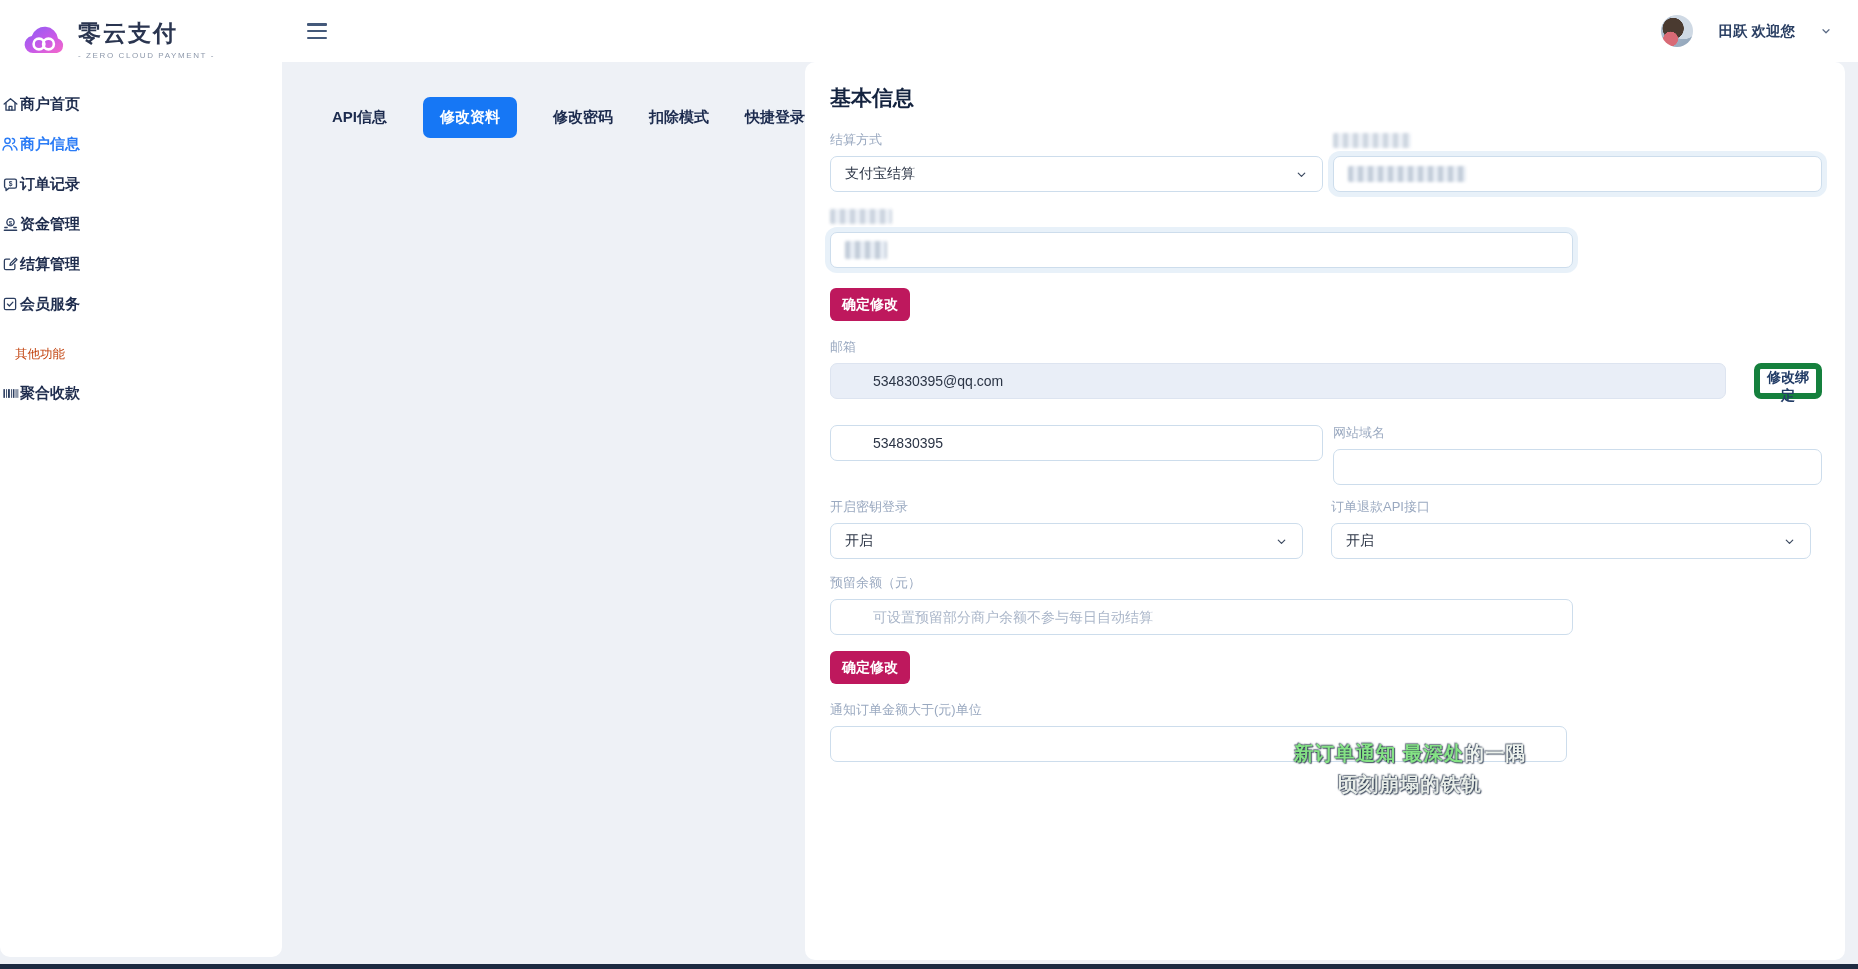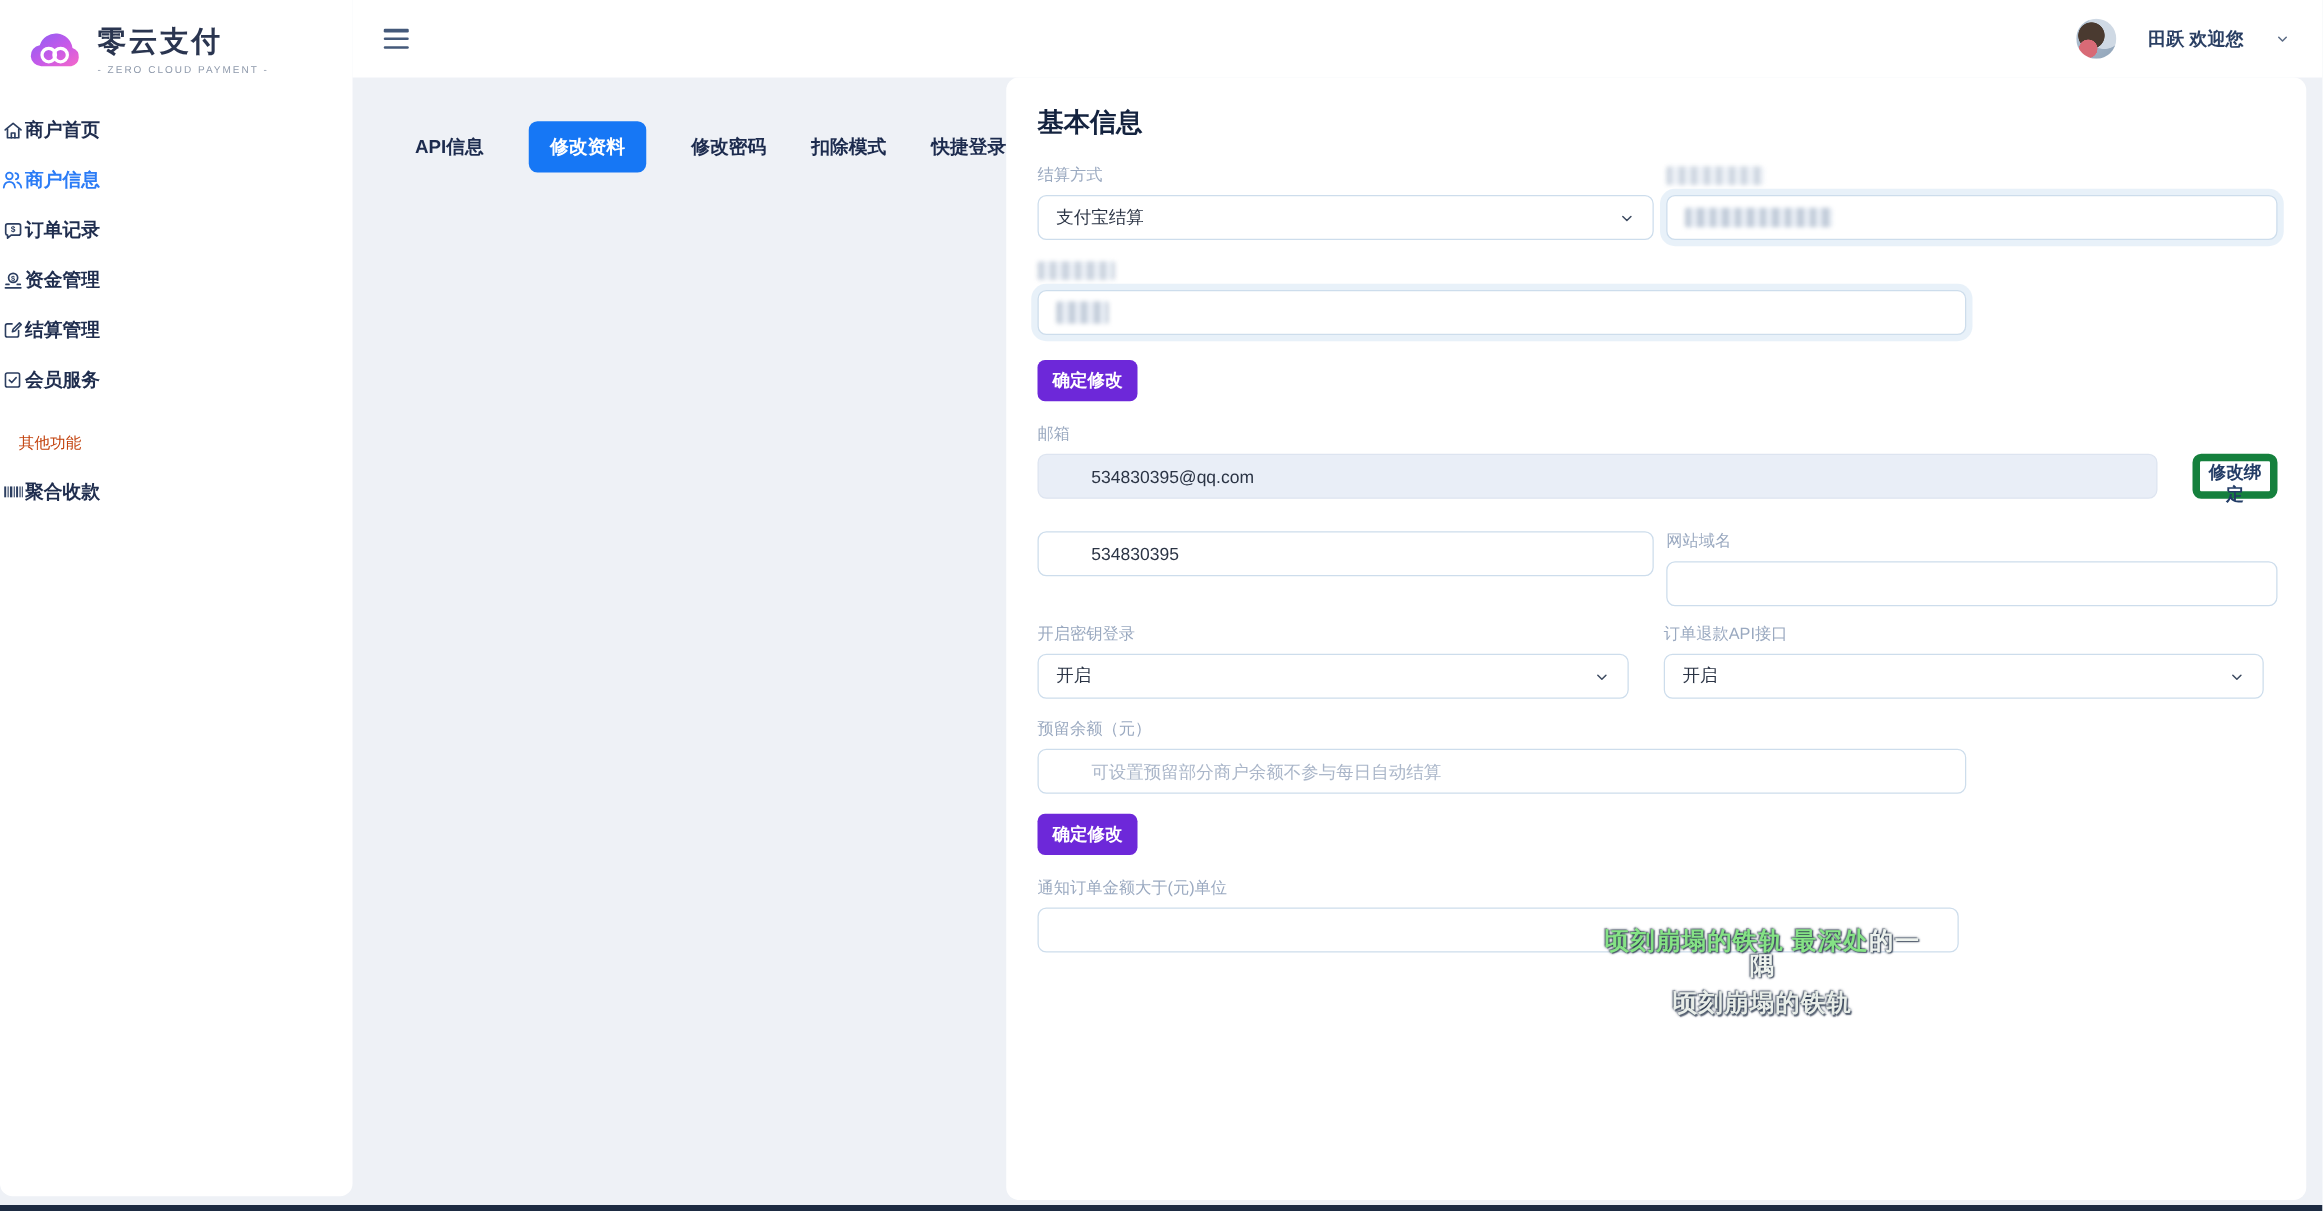--- a/index.html
+++ b/index.html
@@ -51,21 +51,21 @@
   .ring { box-shadow:0 0 0 5px rgba(173,203,233,.28); }
 
   .row { display:flex; gap:10px; margin-bottom:16px; }
   .col-l { width:743px; }
   .col-r { width:737px; }
   .w-half-a { width:473px; }
   .w-half-b { width:480px; margin-left:28px; }
   .w-email { width:1365px; }
   .w-bind { width:97px; margin-left:28px; }
 
-  .btn-primary { width:80px; height:33px; background:#6d28d9; border:none; border-radius:6px; color:#fff; font-size:14px; font-weight:700; cursor:pointer; margin:4px 0 18px; font-family:inherit; }
+  .btn-primary { width:80px; height:33px; background:#be185d; border:none; border-radius:6px; color:#fff; font-size:14px; font-weight:700; cursor:pointer; margin:4px 0 18px; font-family:inherit; }
   .btn-outline { height:36px; background:#fff; border:6px solid #15803d; border-radius:7px; color:#223c66; font-size:14px; font-weight:600; cursor:pointer; align-self:flex-end; font-family:inherit; }
 
   .redact { border-radius:2px; filter:blur(1.6px);
     background:repeating-linear-gradient(90deg,#c2ccd9 0 5px,#e9eef5 5px 10px),
                repeating-linear-gradient(0deg,rgba(160,172,190,.55) 0 4px,rgba(236,241,247,.6) 4px 9px); }
   .redact.lbl { width:78px; height:15px; opacity:.8; }
   .redact.lbl2 { width:62px; height:15px; opacity:.85; }
   .redact.val { width:118px; height:16px; }
   .redact.val2 { width:42px; height:18px; }
 
@@ -328,17 +328,17 @@
             </div>
           </div>
         </div>
 
       </div>
     </div>
   </div>
 </div>
 
 <div class="watermark">
-  <div><span class="wm-green">顷刻崩塌的铁轨 最深处</span><span class="wm-white">的一隅</span></div>
+  <div><span class="wm-green">新订单通知 最深处</span><span class="wm-white">的一隅</span></div>
   <div class="wm-line2">顷刻崩塌的铁轨</div>
 </div>
 
 <div class="bottom-bar"></div>
 
 </body></html>

